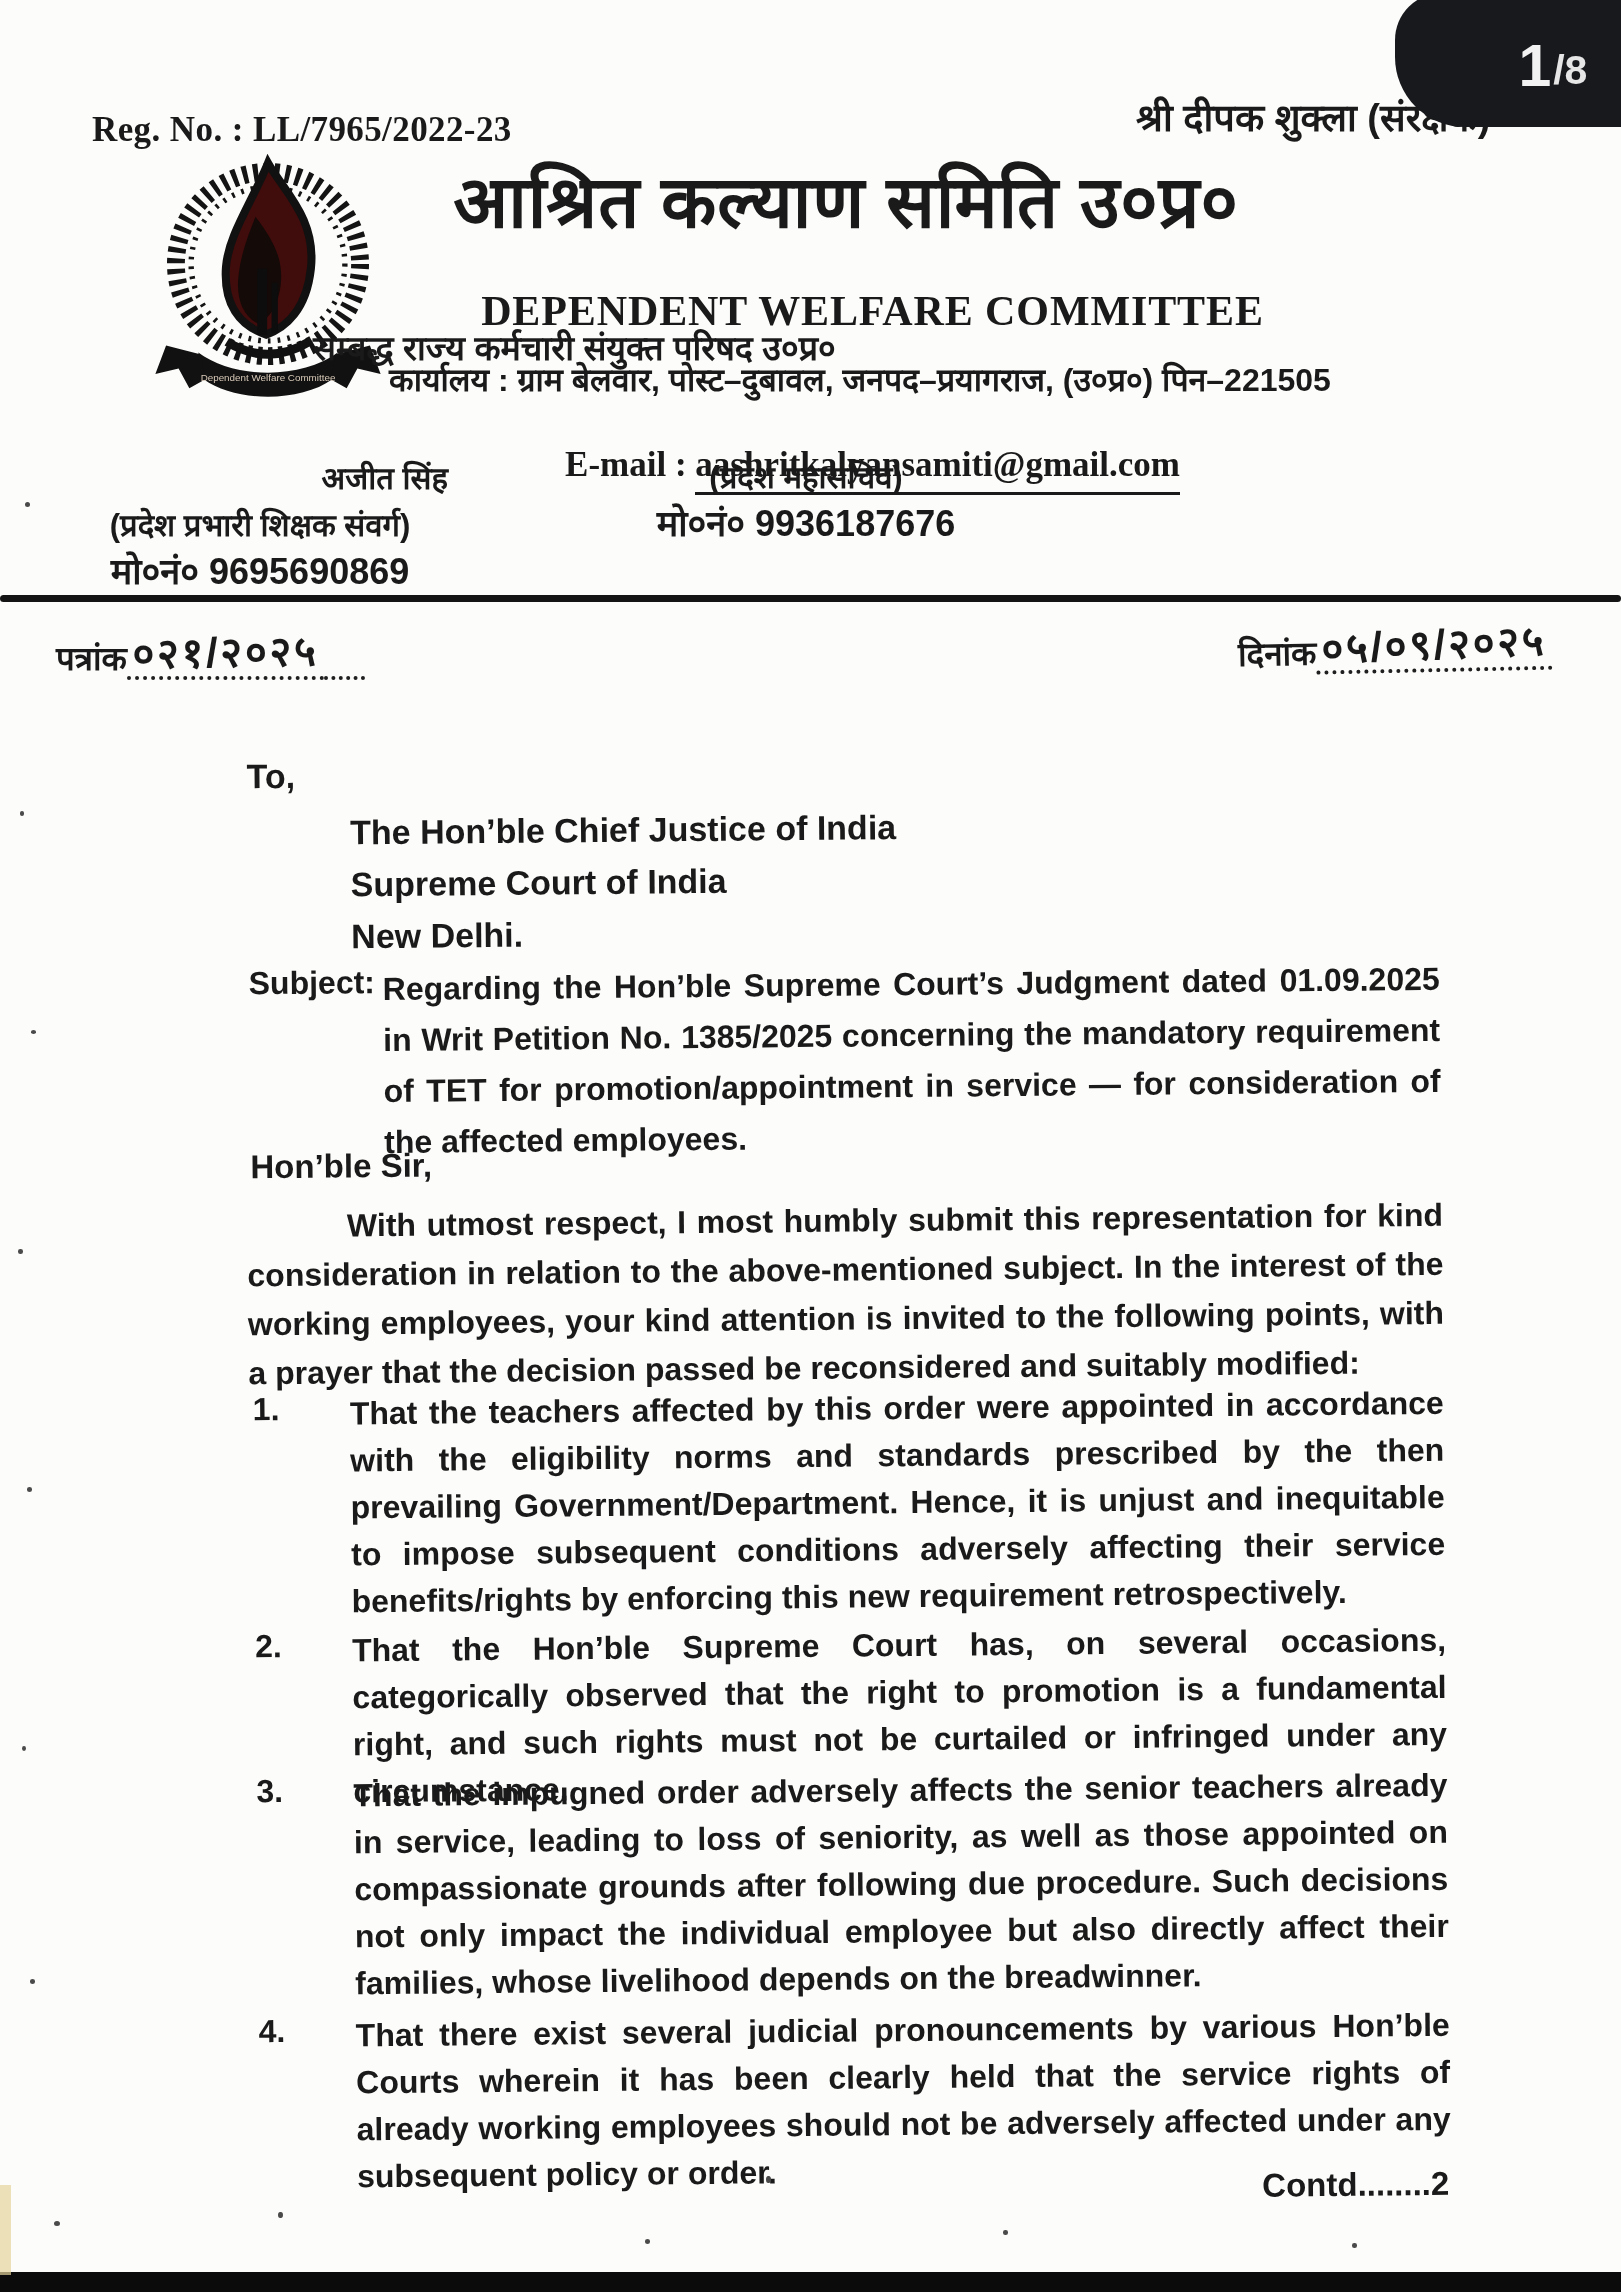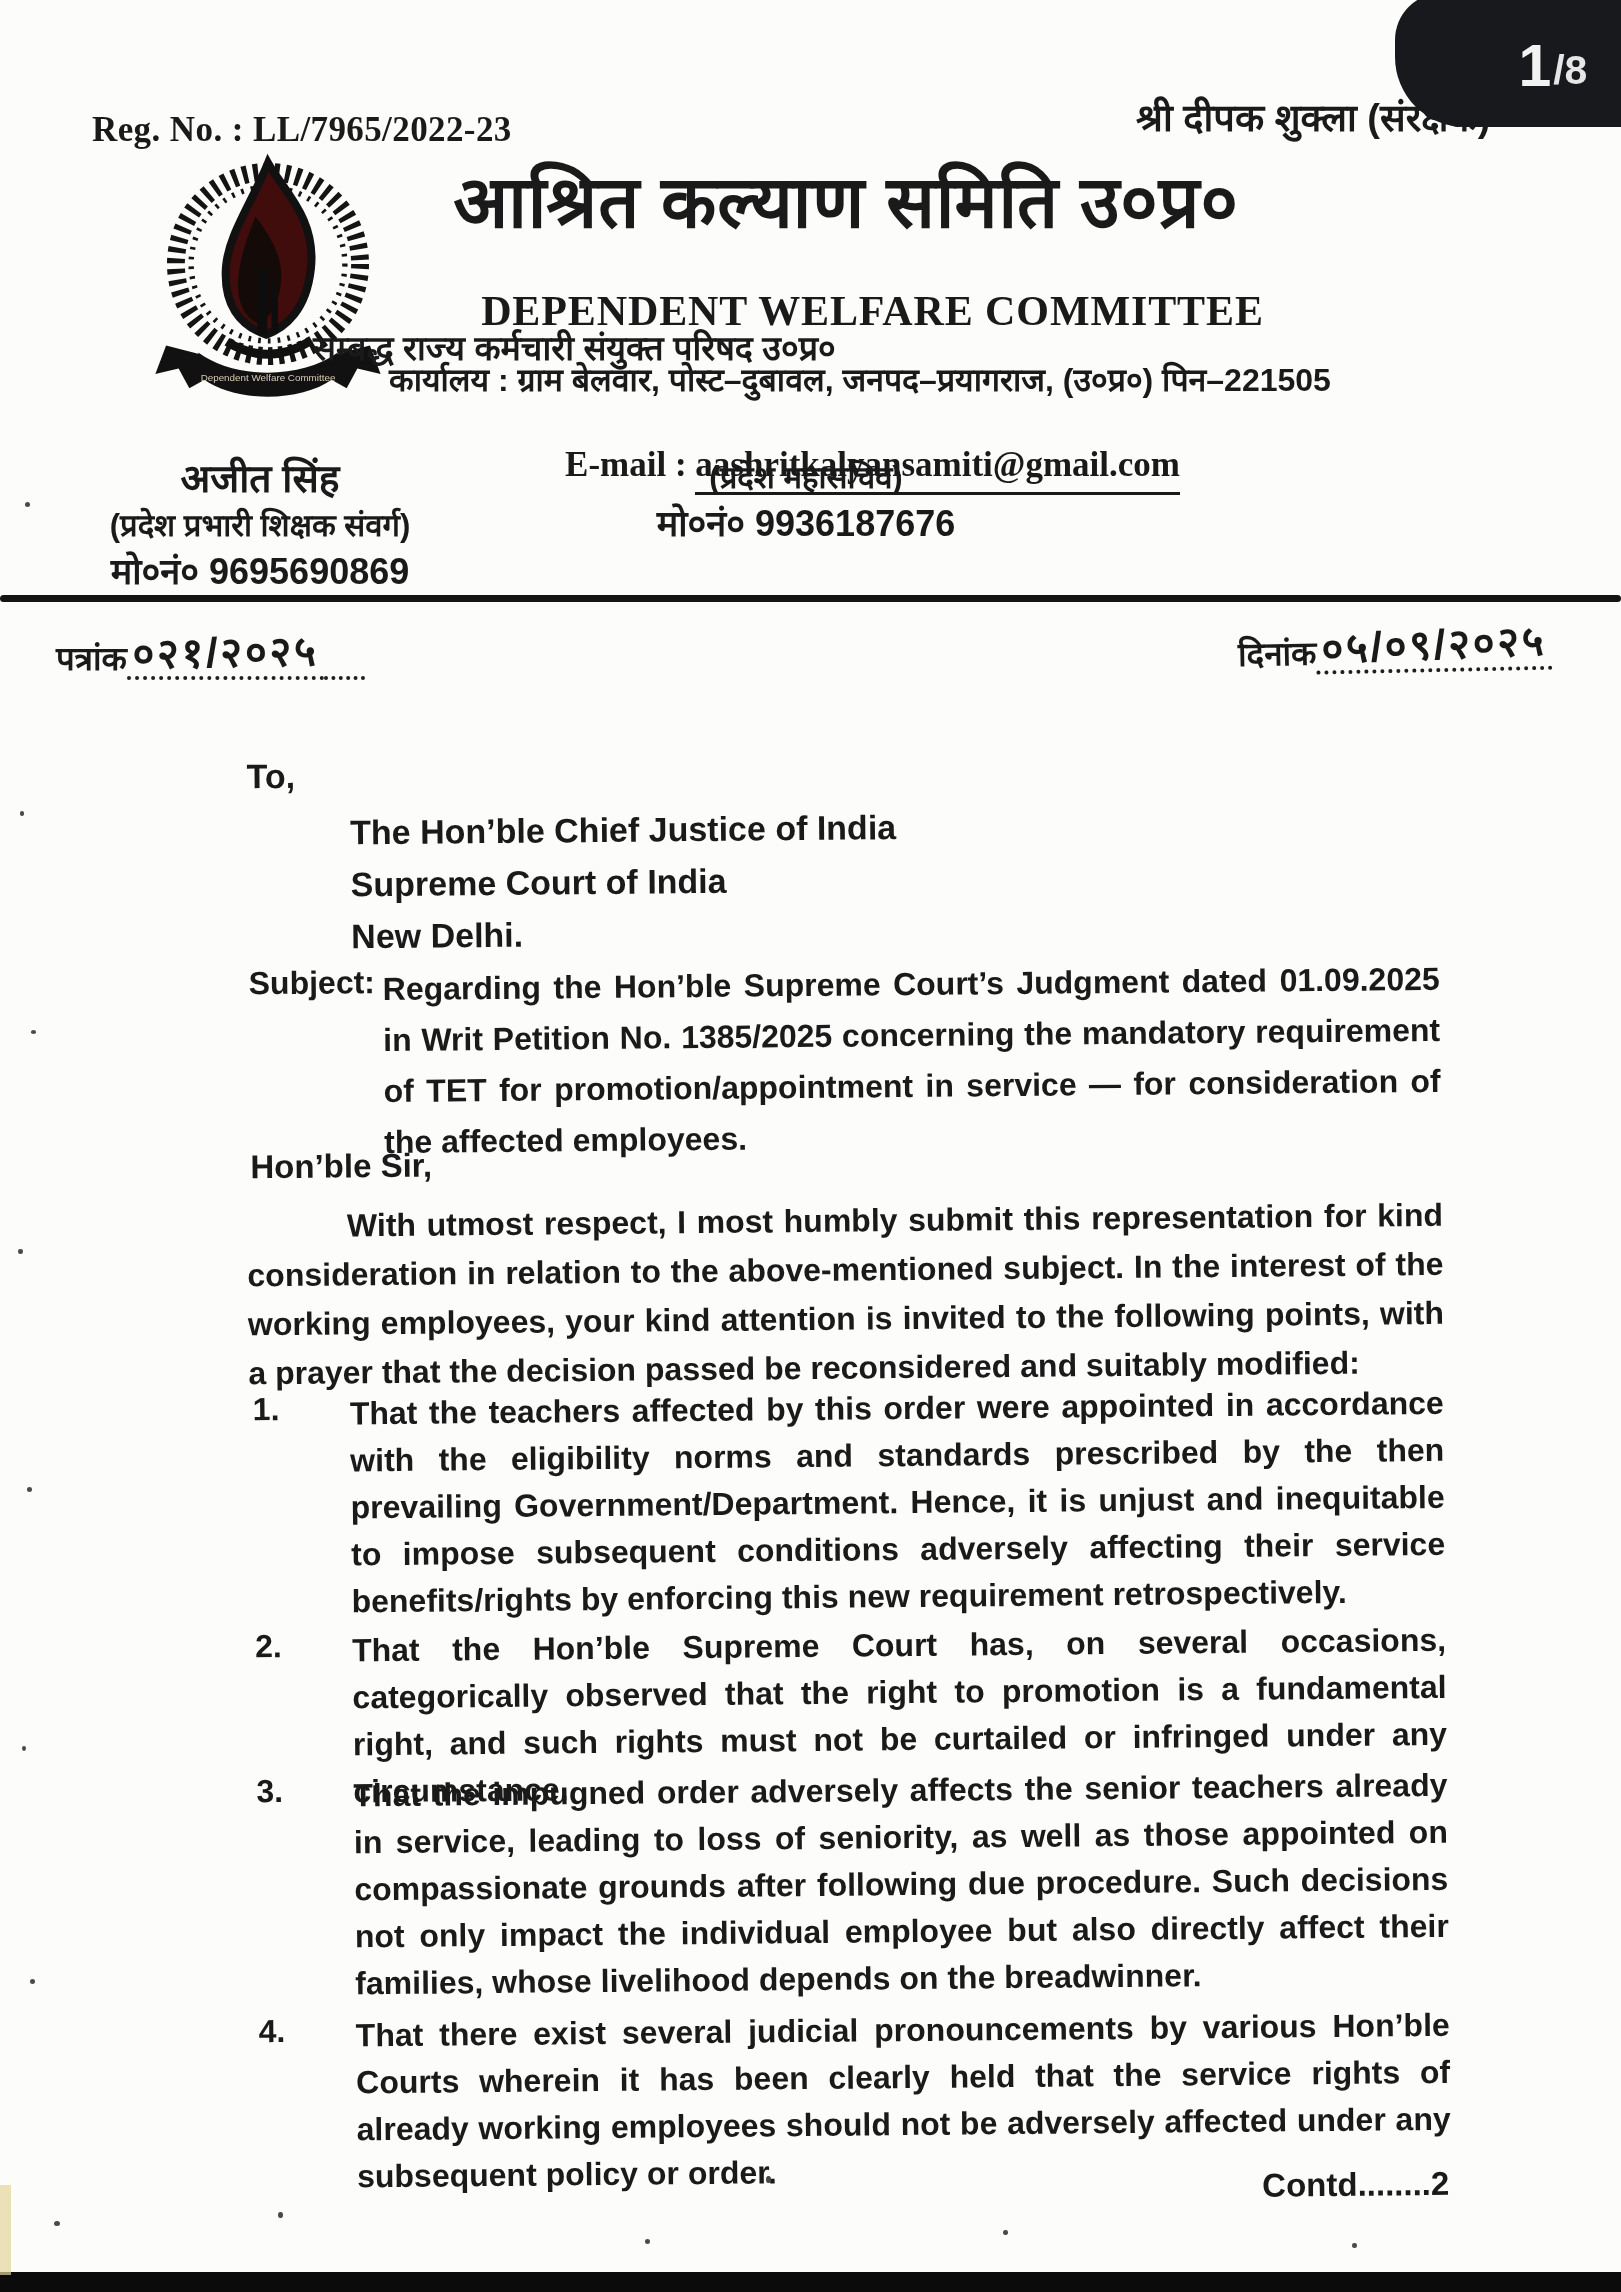--- a/index.html
+++ b/index.html
@@ -35,21 +35,21 @@
   .affil  { position:absolute; left:313px; top:324px; width:1119px; text-align:left;
             font-size:34px; font-weight:bold; }
   .addr   { position:absolute; left:224px; top:357px; width:1272px; text-align:center;
             font-size:32px; font-weight:bold; }
   .email  { position:absolute; left:313px; top:421px; width:1119px; text-align:center;
             font-size:35px; font-weight:bold; }
   .email .u { border-bottom:3.6px solid #1a1a1a; padding-bottom:8px; }
 
   
   .official { position:absolute; top:455px; text-align:center; font-weight:bold; }
-  .official .nm { font-size:39px; line-height:48px; }
+  .official .nm { font-size:31px; line-height:48px;text-align:right; }
   .official .dg { font-size:31px; line-height:45px; }
   .official .ph { font-size:36px; line-height:48px; }
   .off-1 { left:72px;  width:376px; }
   .off-2 { left:582px; width:448px; }
   .off-3 { left:1088px; width:448px; top:448px; }
 
   .rule { position:absolute; left:0; top:595px; width:1621px; height:7.2px; background:#141414; border-radius:3.6px; }
 
   
   .ref-row { position:absolute; left:0; top:625px; width:1621px; font-weight:bold; }

